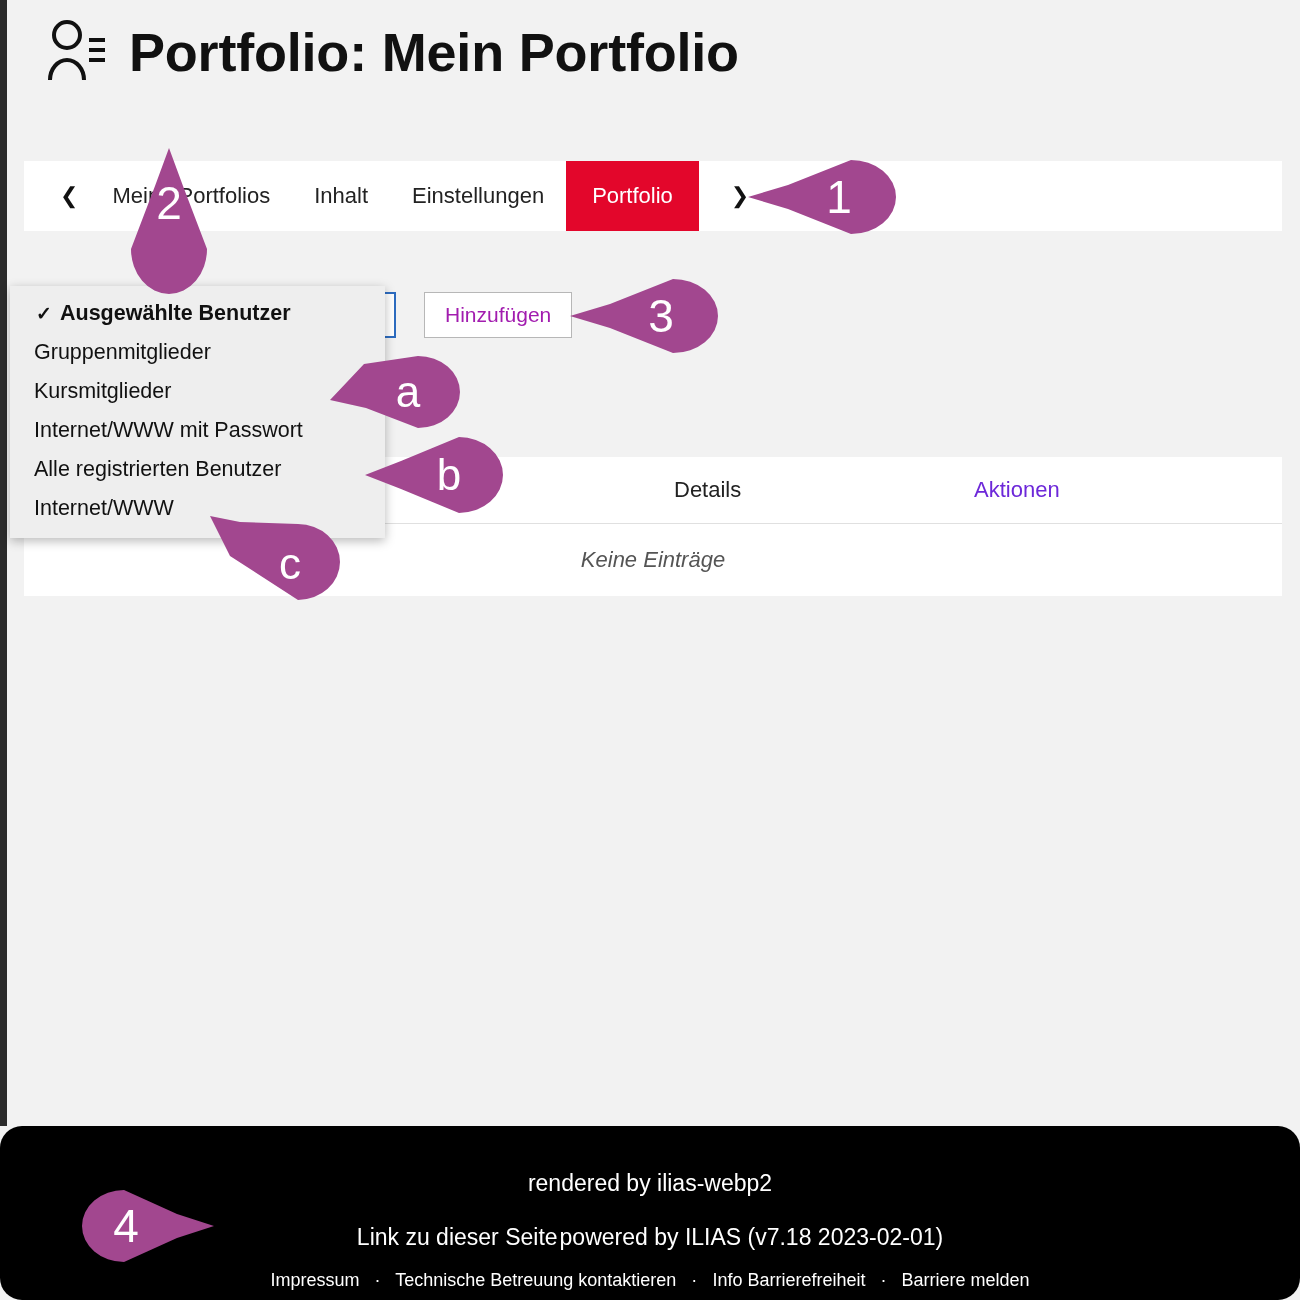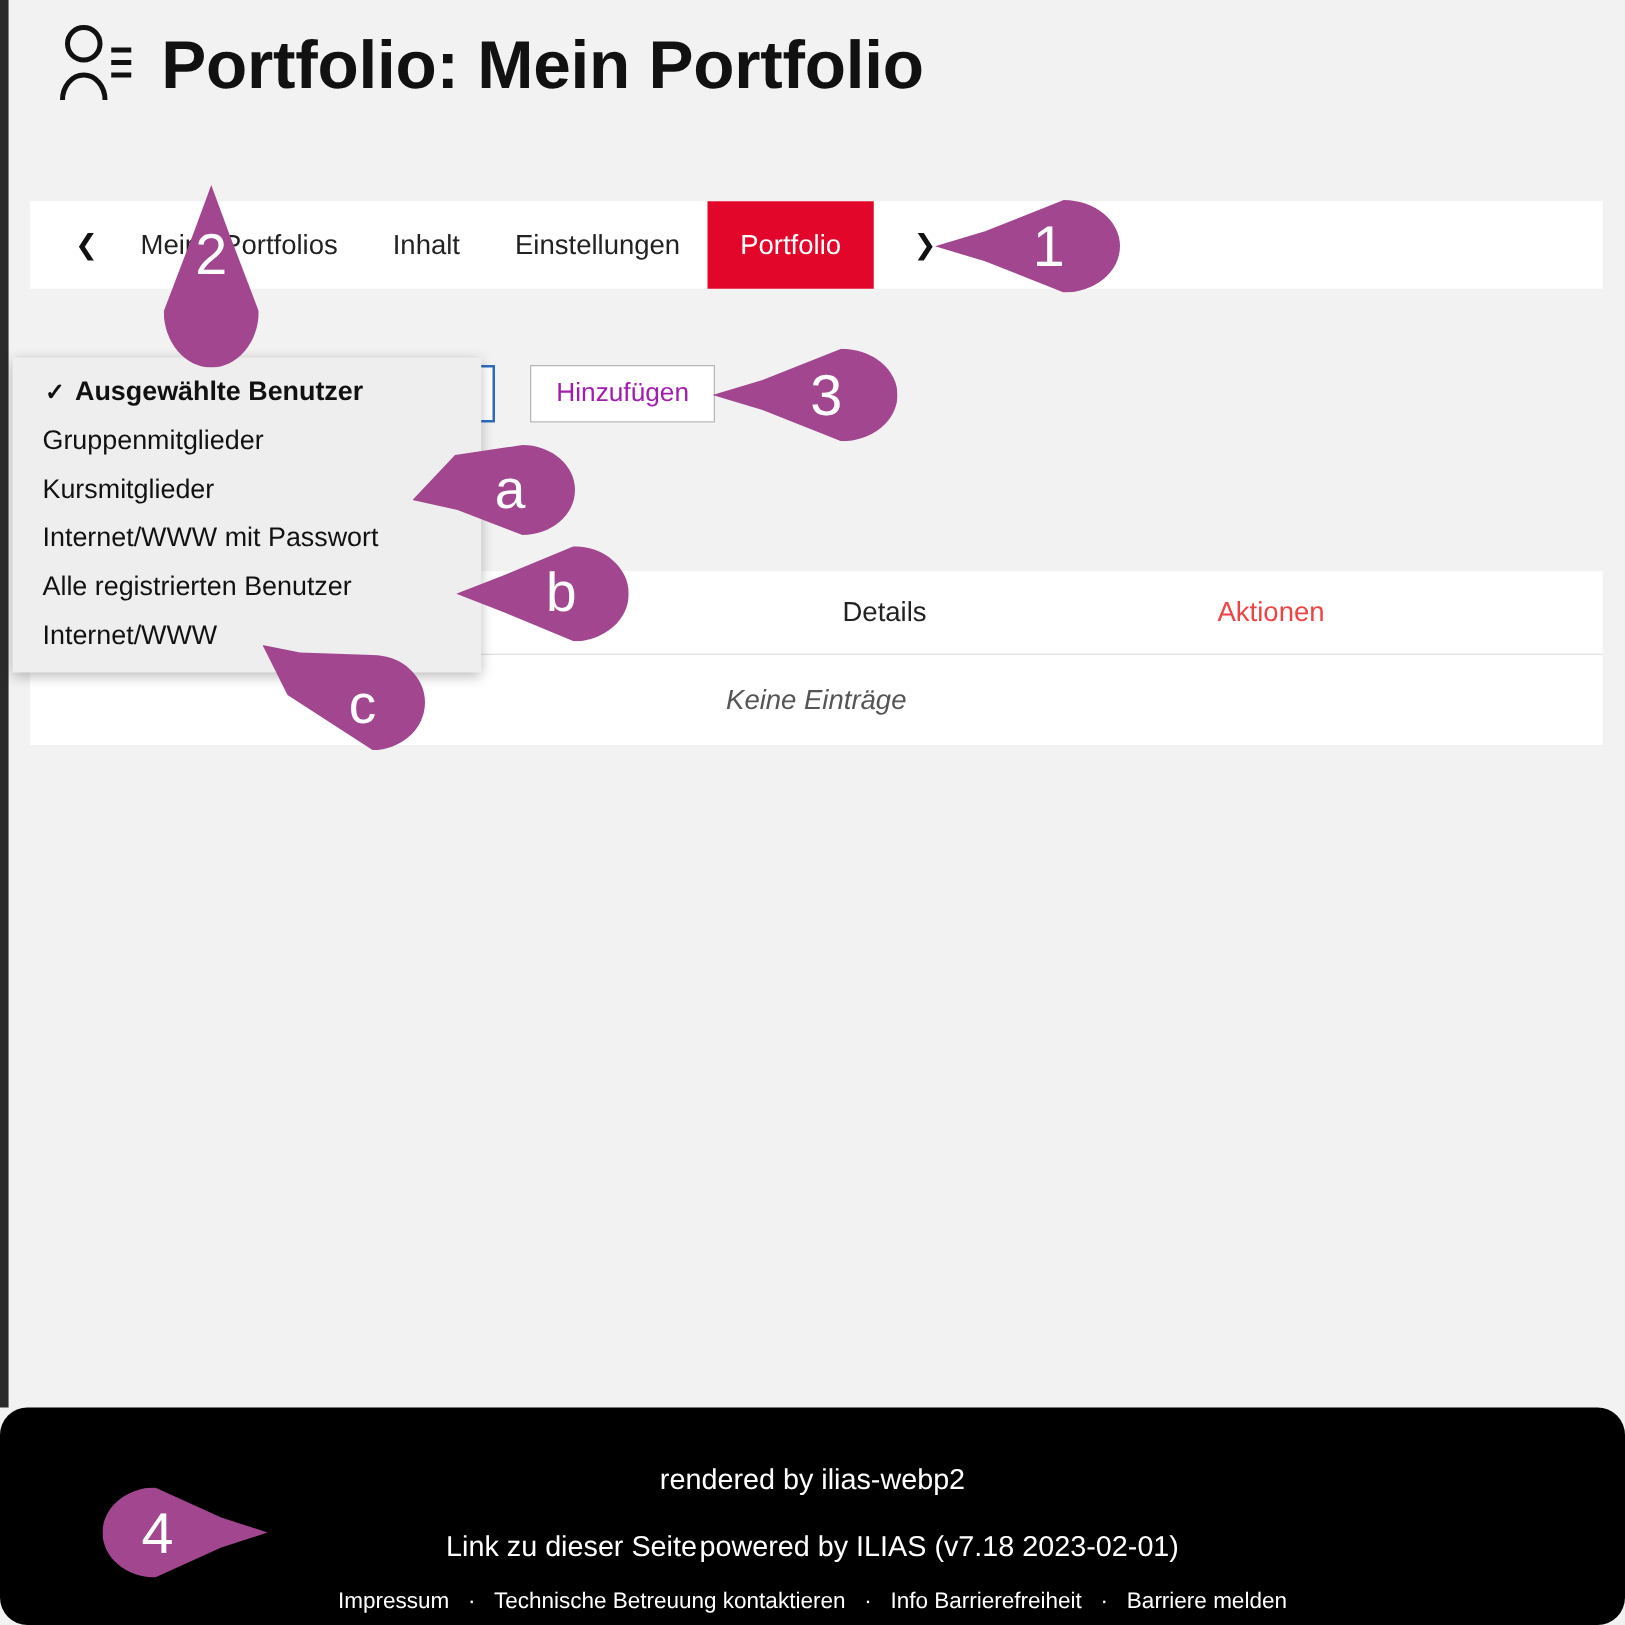--- a/index.html
+++ b/index.html
@@ -161,21 +161,21 @@
     background: #ffffff;
   }
   .table-head {
     height: 66px;
     display: flex;
     align-items: center;
     border-bottom: 1px solid #e0e0e0;
   }
   .th {
     font-size: 22px;
-    color: #ef4444;
+    color: #6d28d9;
   }
   .th.details { position: absolute; left: 650px; color:#222; }
   .th.aktionen { position: absolute; left: 950px; }
   .table-body {
     height: 72px;
     display: flex;
     align-items: center;
     justify-content: center;
   }
   .empty-text {

